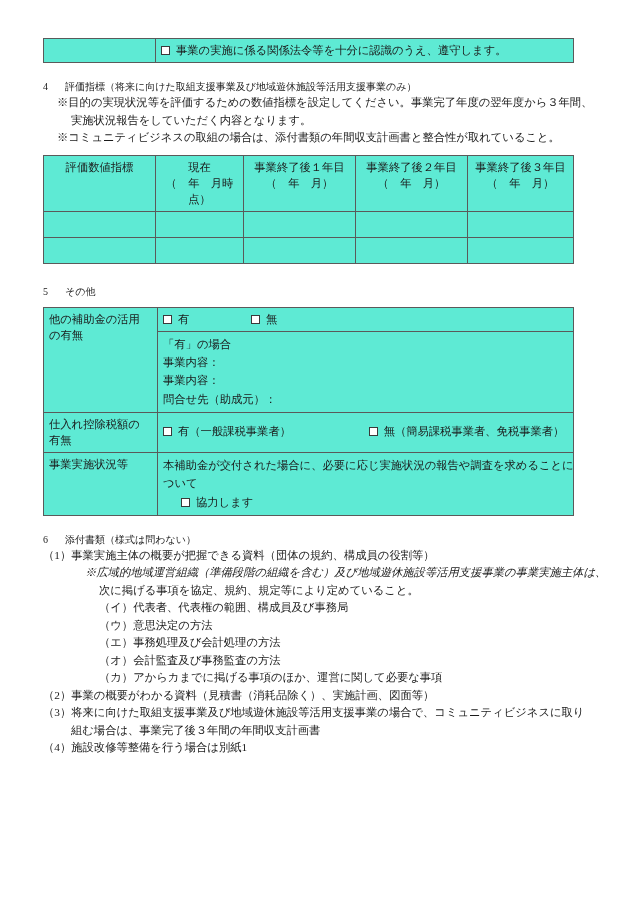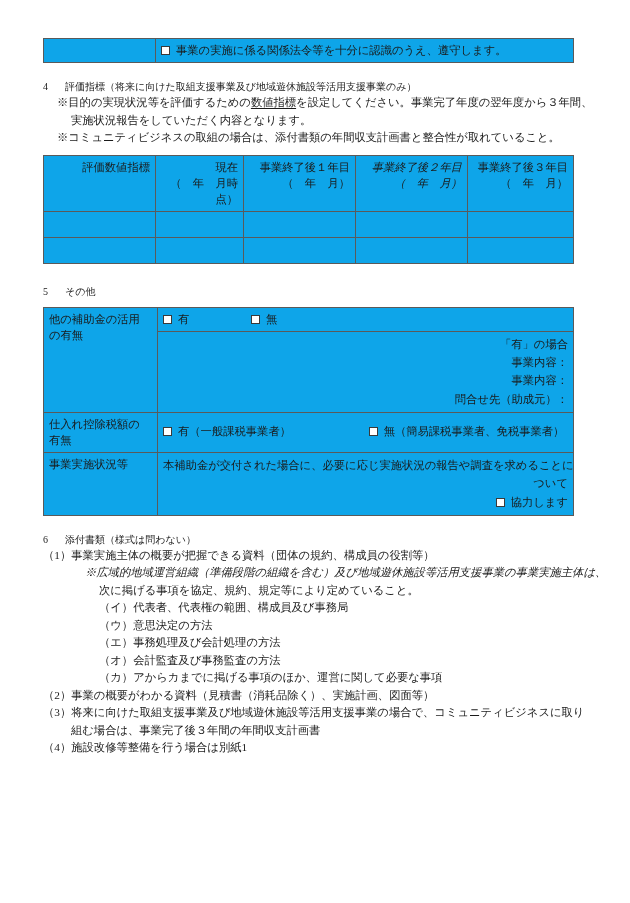--- a/index.html
+++ b/index.html
@@ -24,71 +24,71 @@
     height: 903px;
     padding: 0;
   }
 
   
   table.form {
     border-collapse: collapse;
     table-layout: fixed;
     width: 531px;
     margin-left: 43px;
-    background: #0ea5e9;
+    background: #5eead4;
   }
   table.form td {
     border: 1px solid #5a5a5a;
     padding: 3px 5px 4px 5px;
     vertical-align: top;
     font-size: 11.3px;
     line-height: 1.42;
   }
-  td.ctr { text-align: right; }
+  td.ctr { text-align: center; }
   td.blank { height: 26px; }
 
   
   .sec-head {
     margin: 0 0 0 43px;
     font-size: 10px;
     line-height: 1.5;
     white-space: nowrap;
   }
   .sec-head .num { display: inline-block; width: 22px; }
   .note {
     margin: 0 0 0 43px;
     font-size: 11.3px;
     line-height: 1.55;
     white-space: nowrap;
   }
   .note.i1 { padding-left: 14px; }
   .note.i2 { padding-left: 28px; }
   .note.i3 { padding-left: 42px; font-style: italic; }
   .note.i4 { padding-left: 56px; }
-  .u { text-decoration: underline; text-underline-offset: 1.5px; }
+  .u { text-underline-offset: 1.5px; }
 
   .spacer-8 { height: 8px; }
   .spacer-16 { height: 16px; }
   .spacer-20 { height: 20px; }
 
   
   .cb {
     display: inline-block;
     width: 9px;
     height: 9px;
     border: 1px solid #3a3a3a;
     margin-right: 6px;
     vertical-align: -1px;
     background: #fff;
   }
   .cb-line { white-space: nowrap; }
   .gap-wide { display: inline-block; width: 56px; }
   .gap-mid  { display: inline-block; width: 72px; }
 
-  .cell-line { line-height: 1.62; white-space: nowrap; text-align: right; }
+  .cell-line { line-height: 1.62; white-space: nowrap; }
   .cell-line.ind { padding-left: 18px; }
 
   .top-offset { height: 38px; }
 </style>
 </head>
 <body>
 
 <div class="page">
 
   <div class="top-offset"></div>
@@ -127,21 +127,21 @@
           <div>評価数値指標</div>
         </td>
         <td class="ctr" style="width:88px;">
           <div>現在</div>
           <div>（　年　月時点）</div>
         </td>
         <td class="ctr" style="width:112px;">
           <div>事業終了後１年目</div>
           <div>（　年　月）</div>
         </td>
-        <td class="ctr" style="width:112px;font-style:italic;">
+        <td class="ctr" style="width:112px;">
           <div>事業終了後２年目</div>
           <div>（　年　月）</div>
         </td>
         <td class="ctr">
           <div>事業終了後３年目</div>
           <div>（　年　月）</div>
         </td>
       </tr>
       <tr>
         <td class="blank"></td>

